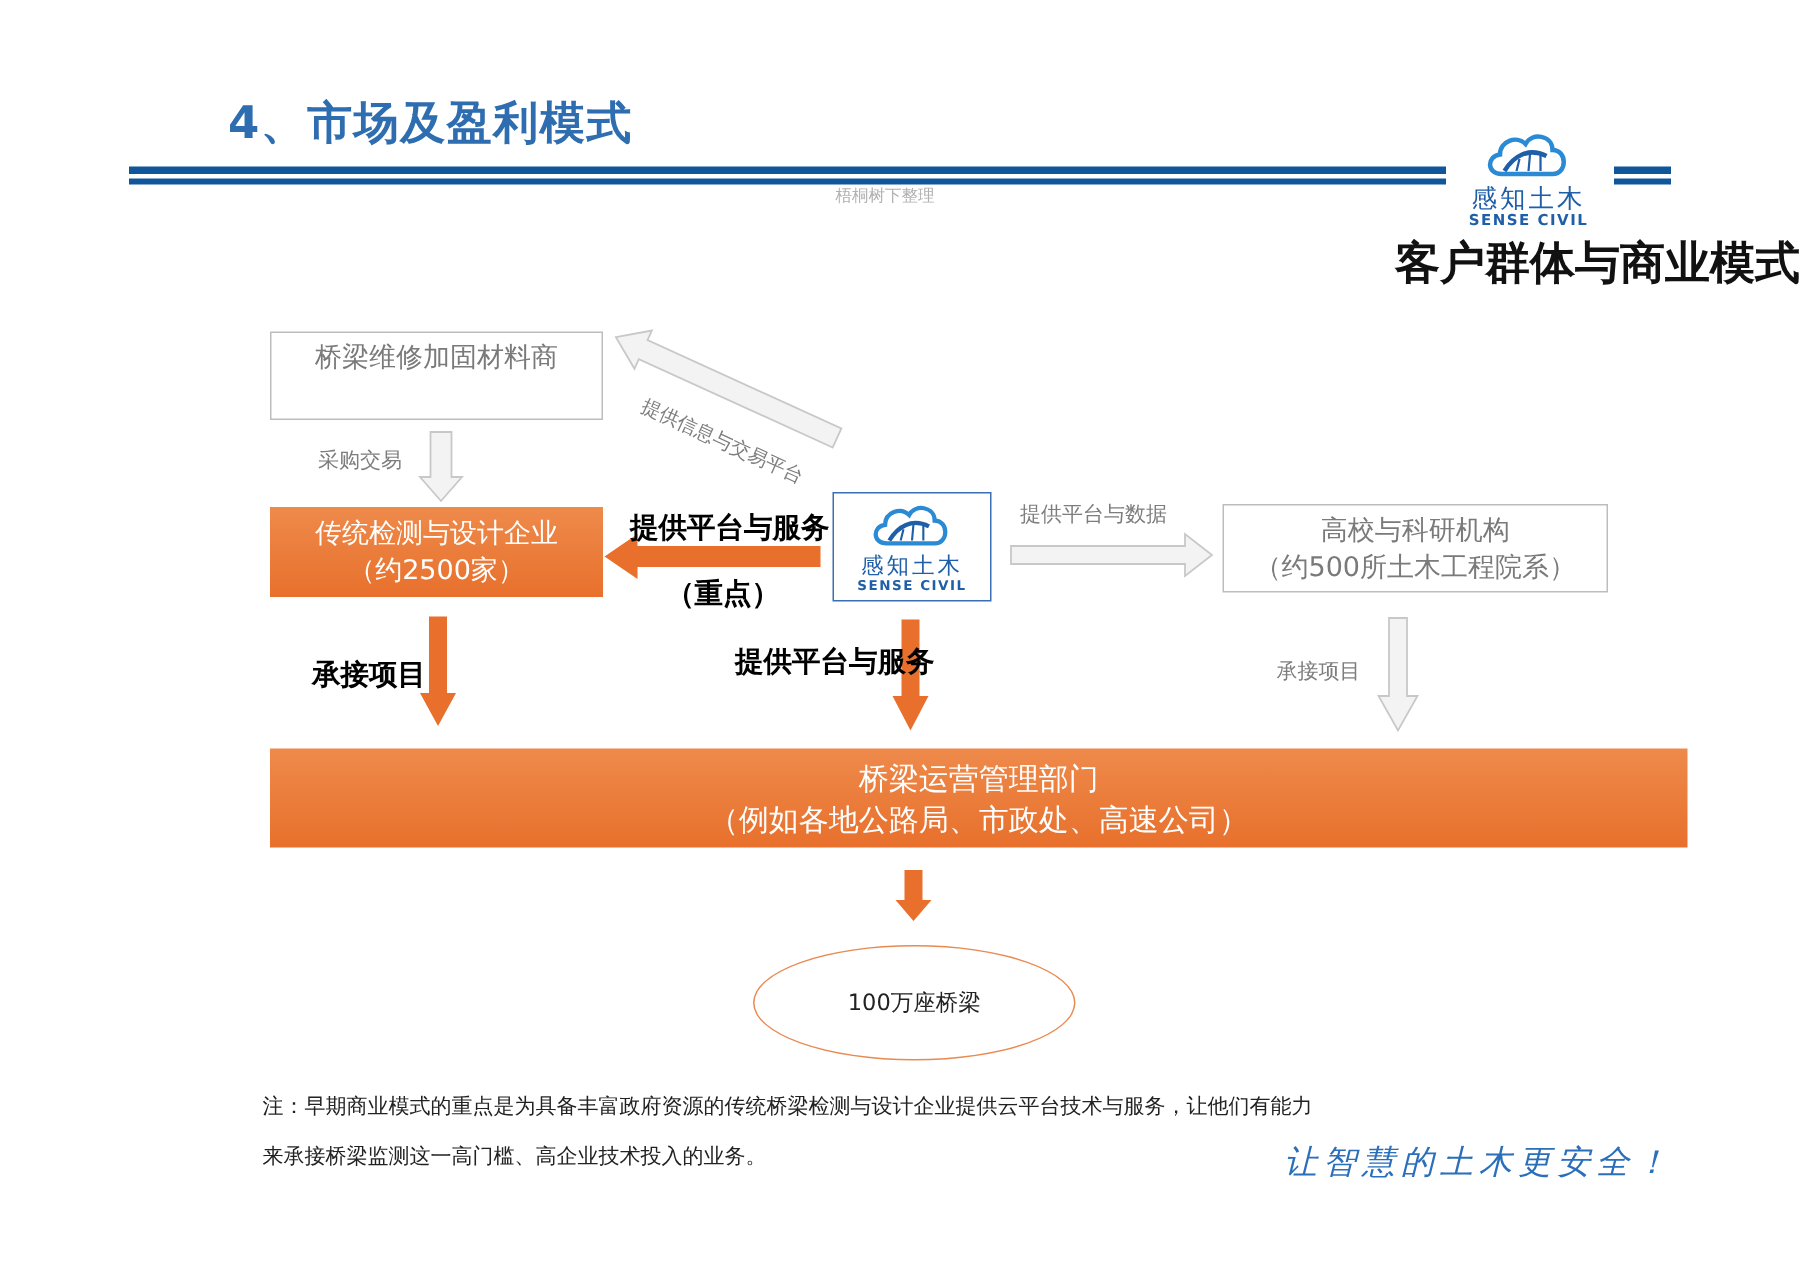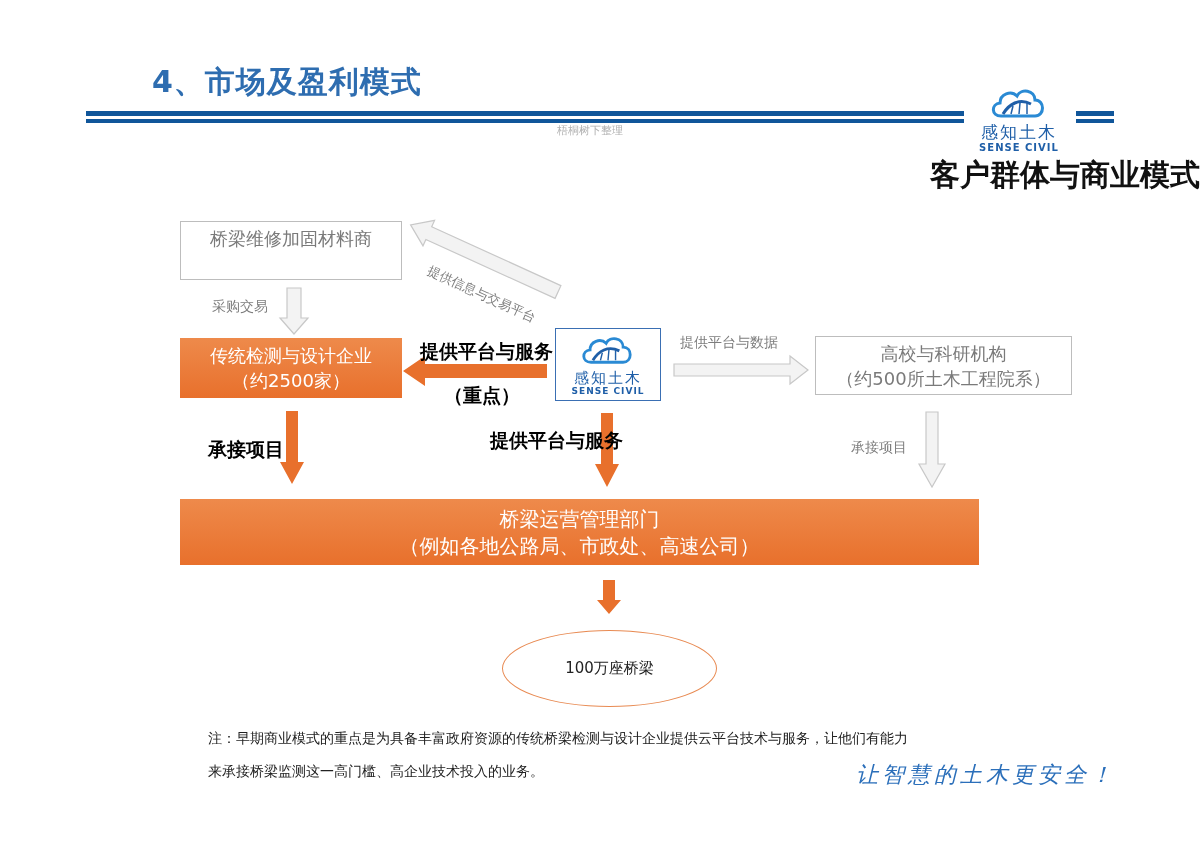--- a/index.html
+++ b/index.html
@@ -13,21 +13,21 @@
   .logo-cn { font-size:17px; color:#1f5fa8; font-family:Liberation Serif, serif; letter-spacing:2px; line-height:18px; }
   .logo-en { font-size:10px; font-weight:bold; color:#1f5fa8; letter-spacing:1px; line-height:11px; }
   .diagram-title { left:0; width:1200px; top:155px; text-align:right; font-size:30px; font-weight:bold; color:#111; }
   .box-gray { border:1.5px solid #bdbdbd; background:#fff; color:#7a7a7a; text-align:center; font-size:18px; line-height:25px; box-sizing:border-box; }
   .box-orange { background:linear-gradient(#ee8a4b,#e8702c); color:#fff; text-align:center; box-sizing:border-box; }
   .label-gray { color:#7d7d7d; font-size:14px; }
   .label-dark { color:#000000; font-size:19px; font-weight:bold; }
   .center-logo { left:555px; top:328px; width:106px; height:73px; border:1.5px solid #3a6fb3; background:#fff; box-sizing:border-box; text-align:center; }
   .ellipse { left:502px; top:630px; width:215px; height:77px; border:1.5px solid #e88a52; border-radius:50%; box-sizing:border-box;
              display:flex; align-items:center; justify-content:center; font-size:15px; color:#222; }
-  .note { left:208px; top:722px; width:880px; font-size:14px; color:#222; line-height:33px; }
+  .note { left:175px; top:722px; width:880px; font-size:14px; color:#222; line-height:33px; }
   .slogan { left:856px; top:760px; font-size:22px; color:#2b6fba; font-style:italic; font-family:"DejaVu Serif", serif; letter-spacing:4px; }
 </style>
 </head>
 <body>
 
 <div class="abs section-title">4、市场及盈利模式</div>
 <div class="abs rule" style="left:86px;top:111px;width:880px;"></div>
 <div class="abs rule" style="left:86px;top:119px;width:880px;height:4px;"></div>
 <div class="abs rule" style="left:1076px;top:111px;width:38px;"></div>
 <div class="abs rule" style="left:1076px;top:119px;width:38px;height:4px;"></div>
@@ -92,21 +92,21 @@
   </svg>
   <div class="logo-cn" style="font-size:15px;line-height:16px;">感知土木</div>
   <div class="logo-en" style="font-size:9px;">SENSE CIVIL</div>
 </div>
 
 <div class="abs box-gray" style="left:815px;top:336px;width:257px;height:59px;padding-top:4px;">
   <div>高校与科研机构</div>
   <div>（约500所土木工程院系）</div>
 </div>
 
-<div class="abs box-orange" style="left:180px;top:499px;width:799px;height:66px;padding-top:7px;font-size:20px;line-height:27px;">
+<div class="abs box-orange" style="left:180px;top:499px;width:945px;height:66px;padding-top:7px;font-size:20px;line-height:27px;">
   <div>桥梁运营管理部门</div>
   <div>（例如各地公路局、市政处、高速公司）</div>
 </div>
 
 <div class="abs ellipse">
   <span>100万座桥梁</span>
 </div>
 
 <div class="abs note">
   <div>注：早期商业模式的重点是为具备丰富政府资源的传统桥梁检测与设计企业提供云平台技术与服务，让他们有能力</div>

